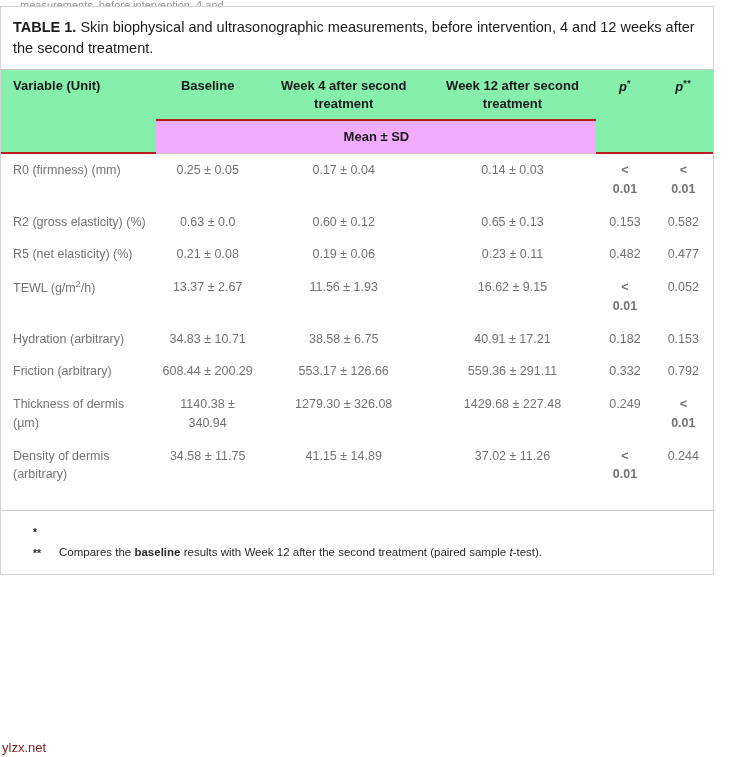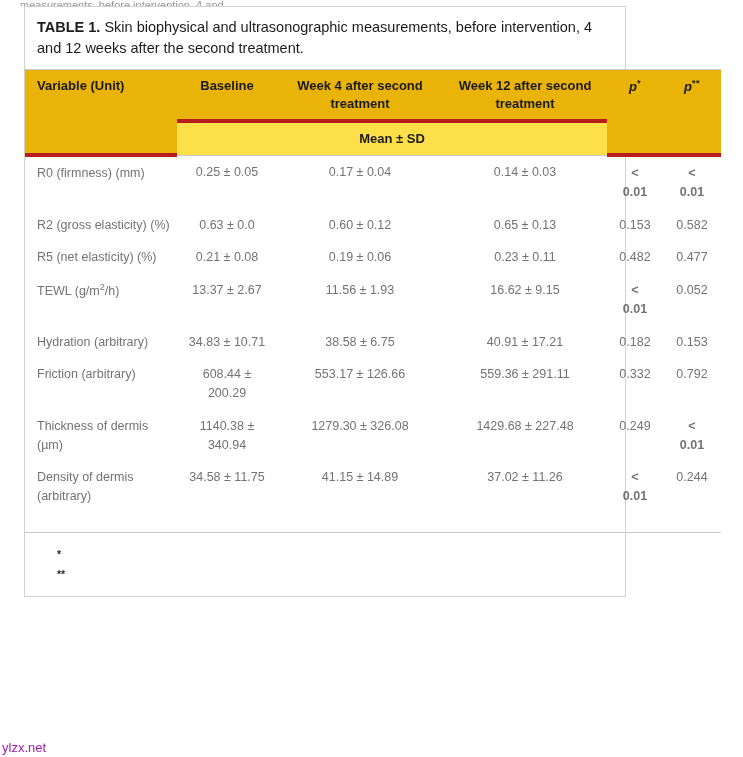--- a/index.html
+++ b/index.html
@@ -26,26 +26,26 @@
     width: 100%;
     overflow: hidden;
     color: #3a3a3a;
     font-size: 11px;
     line-height: 11px;
     padding-left: 20px;
     box-sizing: border-box;
     opacity: .55;
   }
   .table-frame {
-    margin: 0 14px 0 24px;
+    margin: 0 14px 0 0;
     border: 1px solid #d2d2d2;
     border-top: 1px solid #d2d2d2;
     background: #fff;
     box-sizing: border-box;
-    width: 602px;
+    width: 714px;
   }
   .caption {
     padding: 10px 12px 10px 12px;
     font-size: 14.5px;
     line-height: 1.45;
     color: #1c1c1c;
   }
   .caption b {
     font-weight: bold;
   }
@@ -54,25 +54,25 @@
     width: 100%;
     table-layout: fixed;
     font-size: 12.5px;
   }
   table.main th, table.main td {
     vertical-align: top;
     padding: 7px 6px;
     box-sizing: border-box;
   }
   thead th {
-    background: #eab308;
+    background: #86efac;
     font-weight: bold;
     font-size: 13px;
     border-top: 1px solid #c9c9c9;
-    border-bottom: 4px solid #b91c1c;
+    border-bottom: 2px solid #b91c1c;
     text-align: center;
     line-height: 1.35;
     padding-top: 11px;
     padding-bottom: 11px;
   }
   thead th.varcol {
     text-align: left;
     padding-left: 12px;
   }
   .pcol {
@@ -80,21 +80,21 @@
     font-weight: bold;
   }
   .sup {
     font-size: 9px;
     vertical-align: super;
     font-style: normal;
     font-weight: bold;
     letter-spacing: .5px;
   }
   .meanrow th {
-    background: #fde047;
+    background: #f0abfc;
     border-bottom: 1px solid #c9c9c9;
     border-top: none;
     font-weight: bold;
     font-size: 13px;
     padding-top: 9px;
     padding-bottom: 9px;
   }
   tbody td {
     font-size: 12.5px;
     line-height: 1.5;
@@ -133,21 +133,21 @@
     flex: 0 0 26px;
     font-weight: bold;
     font-size: 10.5px;
     padding-top: 2px;
   }
   .watermark {
     position: absolute;
     left: 2px;
     bottom: 2px;
     font-size: 13px;
-    color: #a21caf;
+    color: #7f1d1d;
     font-family: "Liberation Sans", sans-serif;
   }
   .twoline {
     display: block;
   }
 </style>
 </head>
 <body>
 
 <div class="page">
@@ -264,19 +264,20 @@
           </tr>
         </tbody>
     </table>
 
     <div class="notes">
       <div class="fn">
         <span class="mark">*</span>
       </div>
       <div class="fn">
         <span class="mark">**</span>
+        <span><span>Compares the </span><b>baseline</b><span> results with Week 12 after the second treatment (paired sample </span><span class="it">t</span><span>-test).</span></span>
       </div>
     </div>
 
   </div>
 
   <div class="watermark">ylzx.net</div>
 </div>
 
 </body></html>

